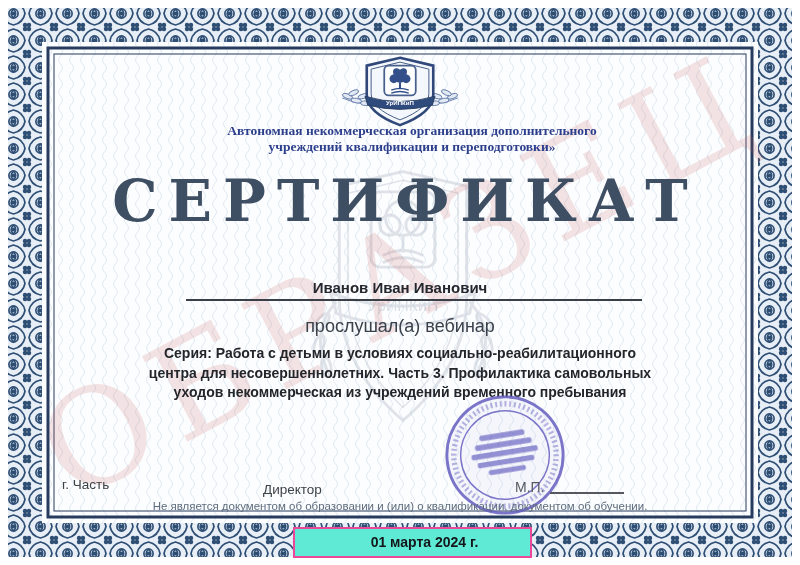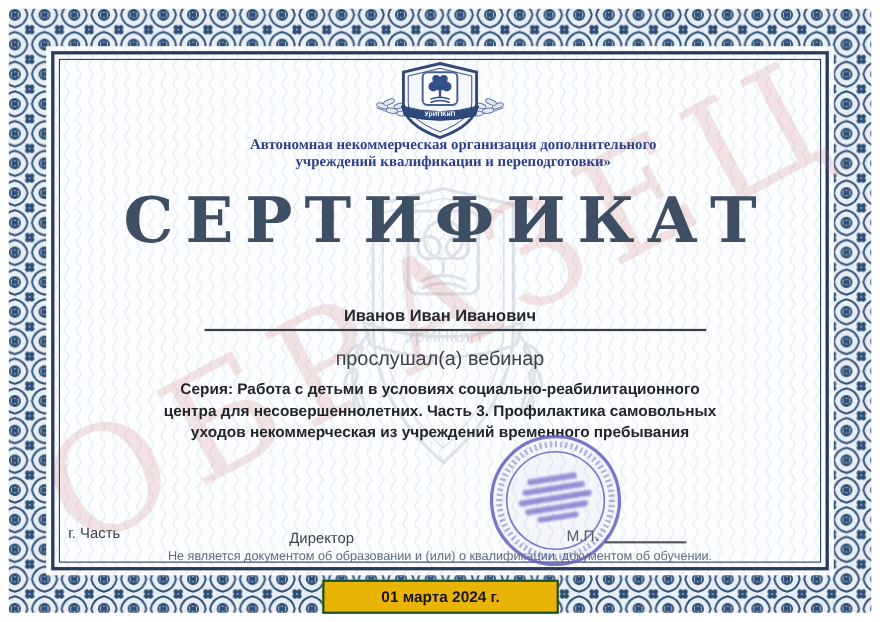--- a/index.html
+++ b/index.html
@@ -25,23 +25,23 @@
   .recipient{left:0;top:279px;width:100%;text-align:center;font-size:15px;font-weight:bold;color:#24272d;}
   .name-line{left:186px;top:299px;width:456px;height:2px;background:#3a3f47;}
   .action{left:0;top:316px;width:100%;text-align:center;font-size:18px;color:#3a414b;}
   .course{left:120px;top:344px;width:560px;text-align:center;font-size:14px;font-weight:bold;
           line-height:19.5px;color:#22252a;}
   .city{left:62px;top:477px;font-size:13.5px;color:#3c4248;}
   .signer{left:263px;top:459px;font-size:13.5px;line-height:16px;color:#3c4248;margin-top:23px;}
   .mp{left:515px;top:479px;font-size:14px;color:#555a60;}
   .sig-line{left:550px;top:492px;width:74px;height:2px;background:#55585e;}
   .disclaimer{left:0;top:500px;width:100%;text-align:center;font-size:11.5px;color:#5e6d7e;}
-  .date-box{left:293px;top:527px;width:211px;height:27px;background:#eab308;
-            border:2px solid #14532d;text-align:center;line-height:27px;
-            font-size:14px;font-weight:bold;color:#14161a;}
+  .date-box{left:293px;top:527px;width:211px;height:27px;background:#5eead4;
+            border:2px solid #ec4899;text-align:center;line-height:27px;
+            font-size:14px;font-weight:bold;color:#14161a;padding-left:24px;}
 </style>
 </head>
 <body>
 
 <div class="page">
 
   <svg class="abs layer-bg" width="800" height="565" aria-hidden="true">
     <defs>
       <pattern id="orn" width="27" height="27" patternUnits="userSpaceOnUse">
         <rect width="27" height="27" fill="#e7eef6"></rect>

